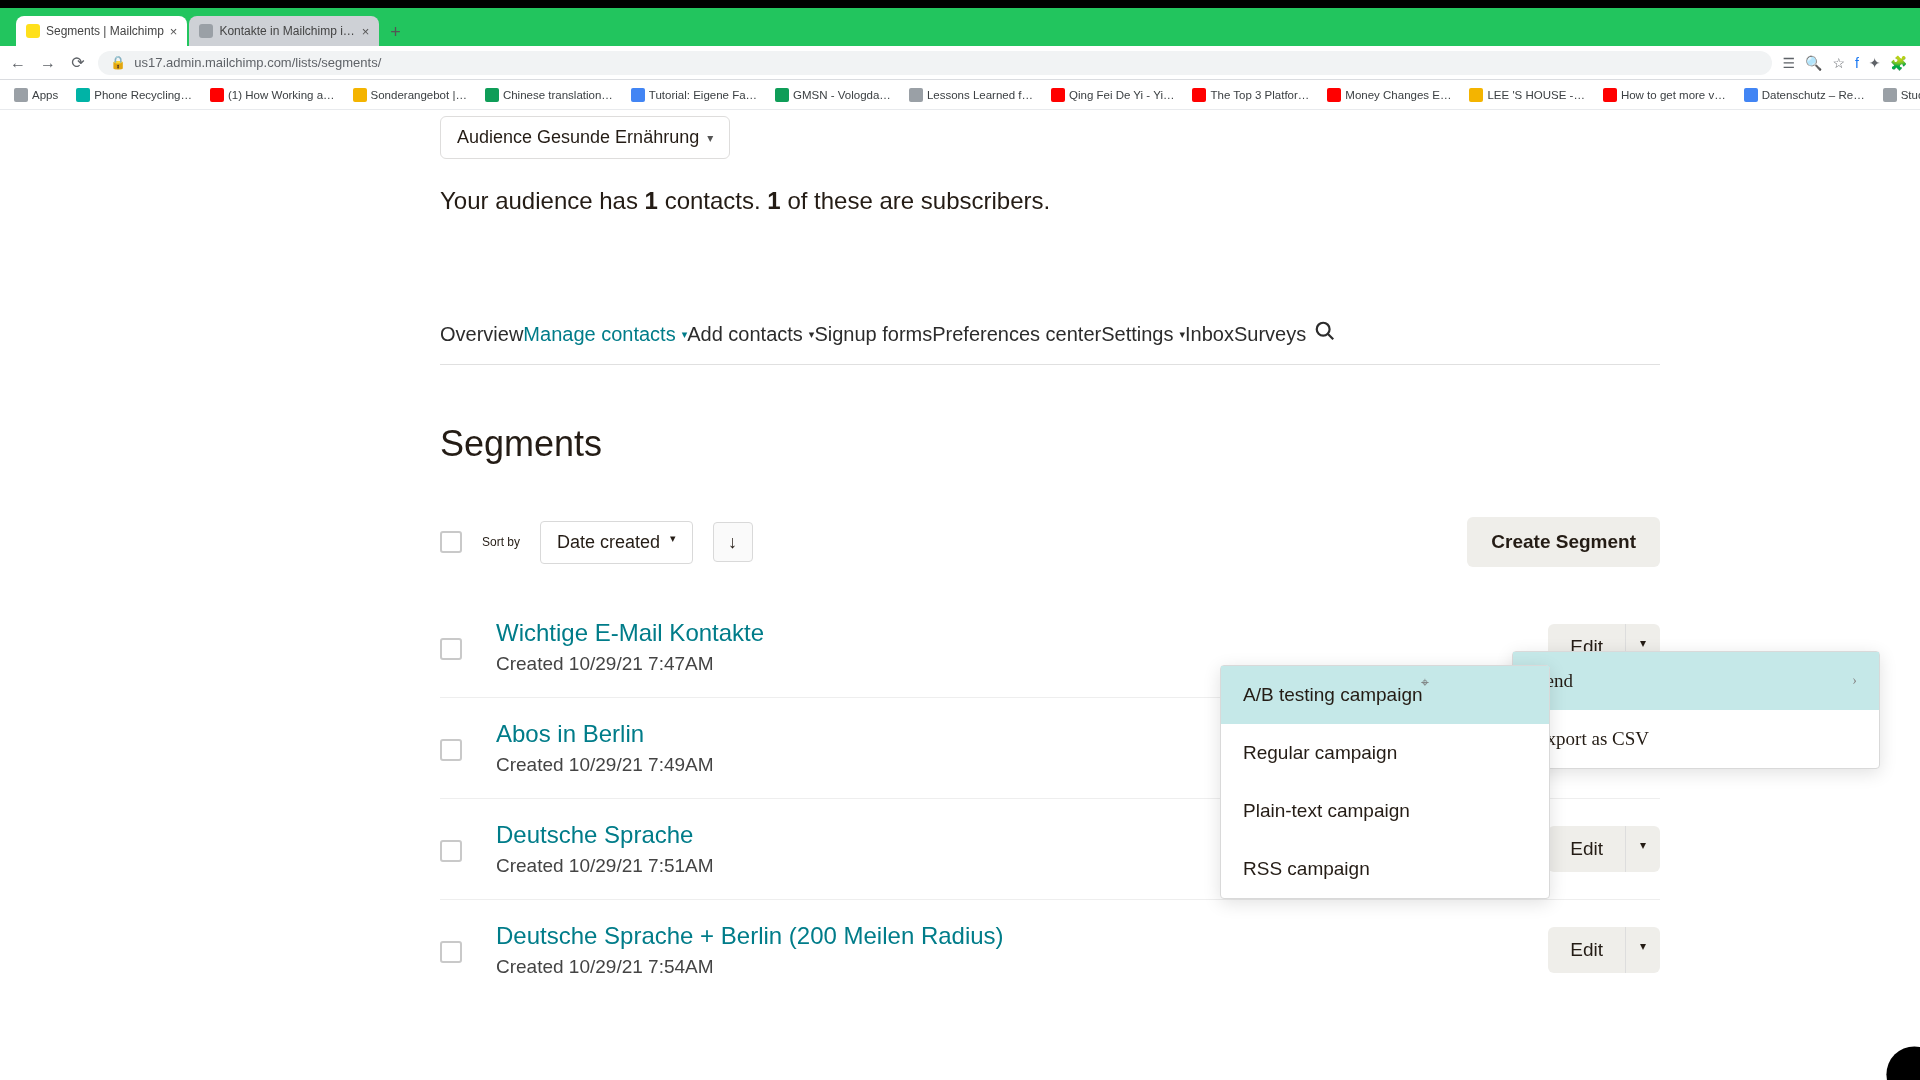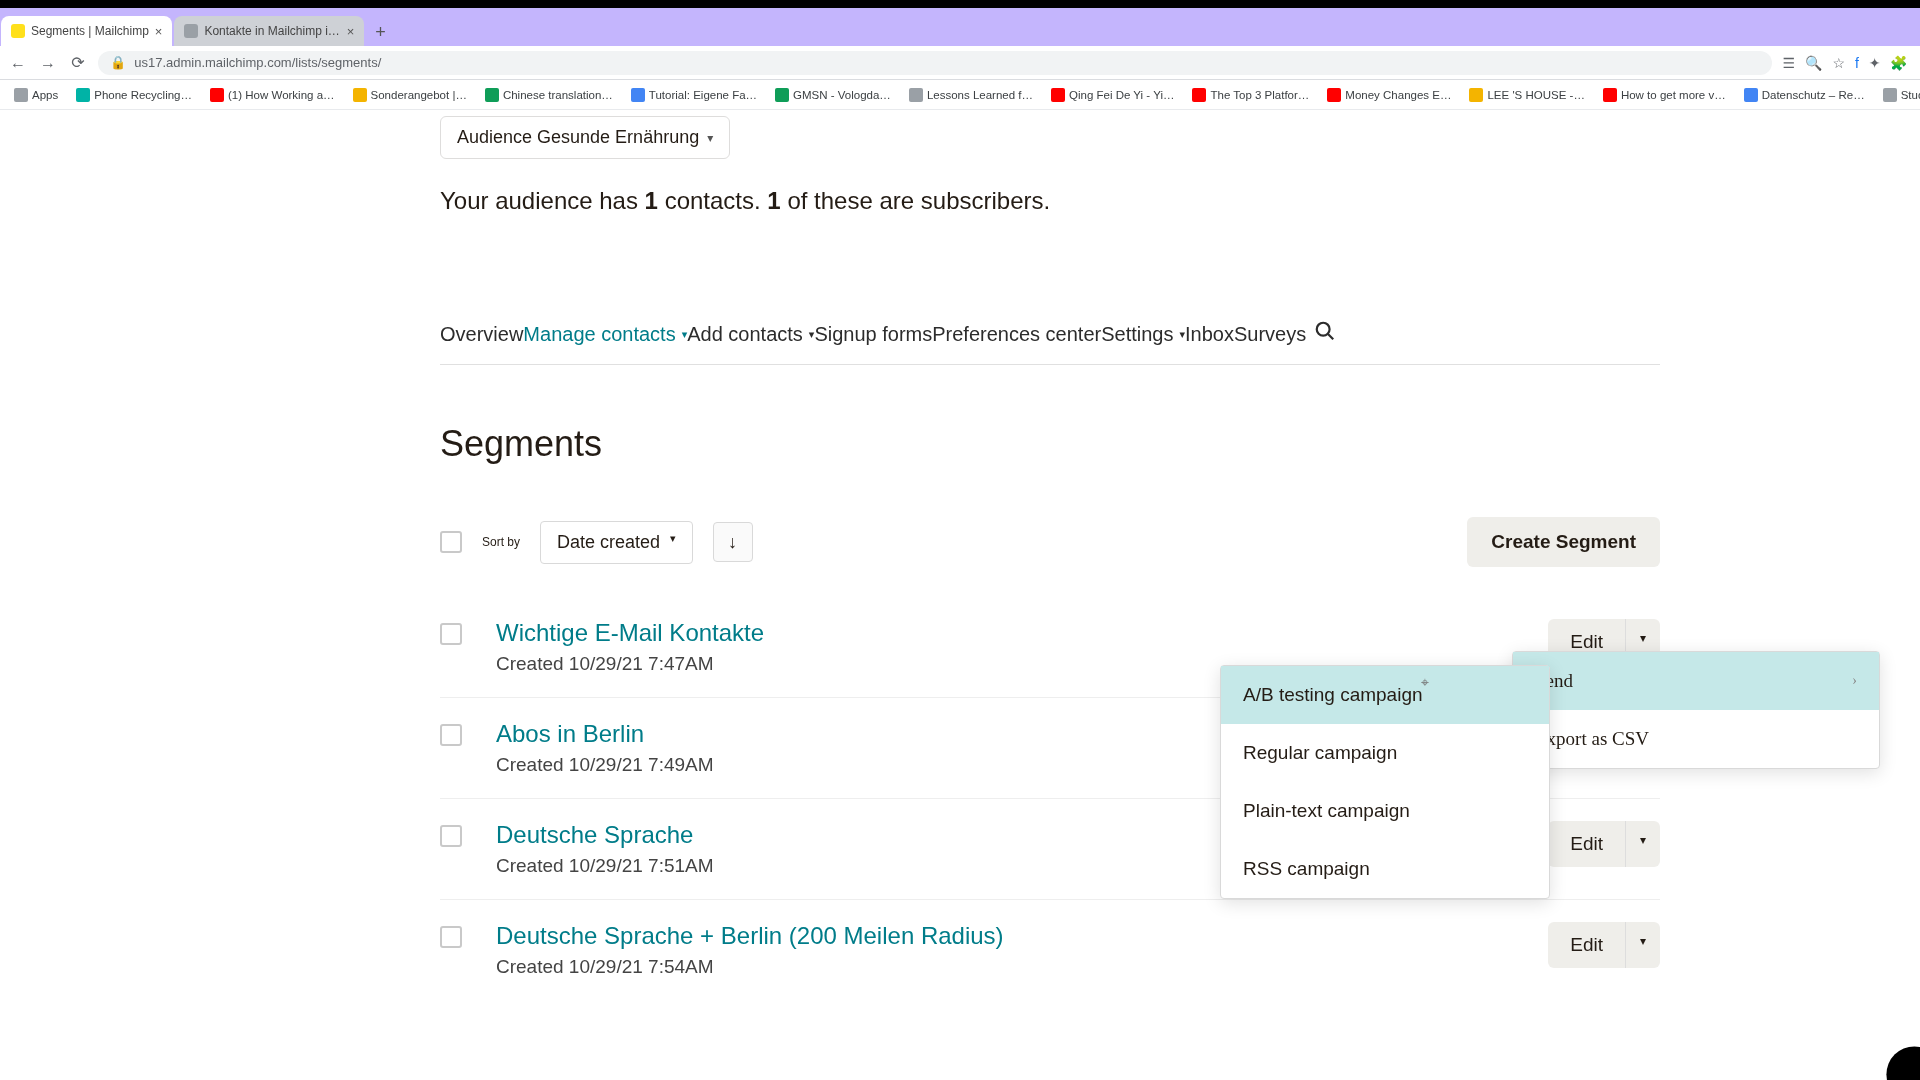--- a/index.html
+++ b/index.html
@@ -10,23 +10,23 @@
     width: 1920px;
     height: 1080px;
     overflow: hidden;
   }
 
   
   .chrome-top { background: #000; height: 8px; }
   .tab-strip {
     display: flex;
     align-items: flex-end;
-    background: #c4b5fd;
+    background: #22c55e;
     height: 38px;
-    padding-left: 1px;
+    padding-left: 16px;
   }
   .tab {
     display: flex;
     align-items: center;
     height: 30px;
     background: #fff;
     border-radius: 8px 8px 0 0;
     padding: 0 10px;
     font-size: 12px;
     color: #444;
@@ -162,21 +162,21 @@
     background: #efeeea;
     border-radius: 6px;
     padding: 14px 24px;
     font-size: 19px; font-weight: 600;
     color: #241c15;
   }
 
   
   .seg-list { margin-top: 30px; }
   .seg-row {
-    display: flex; align-items: flex-start;
+    display: flex; align-items: center;
     padding: 22px 0;
     border-bottom: 1px solid #eee;
     position: relative;
   }
   .seg-row .chk { margin-top: 4px; }
   .seg-body { margin-left: 34px; flex: 1; }
   .seg-name {
     font-size: 24px; color: #007c89;
   }
   .seg-meta {

